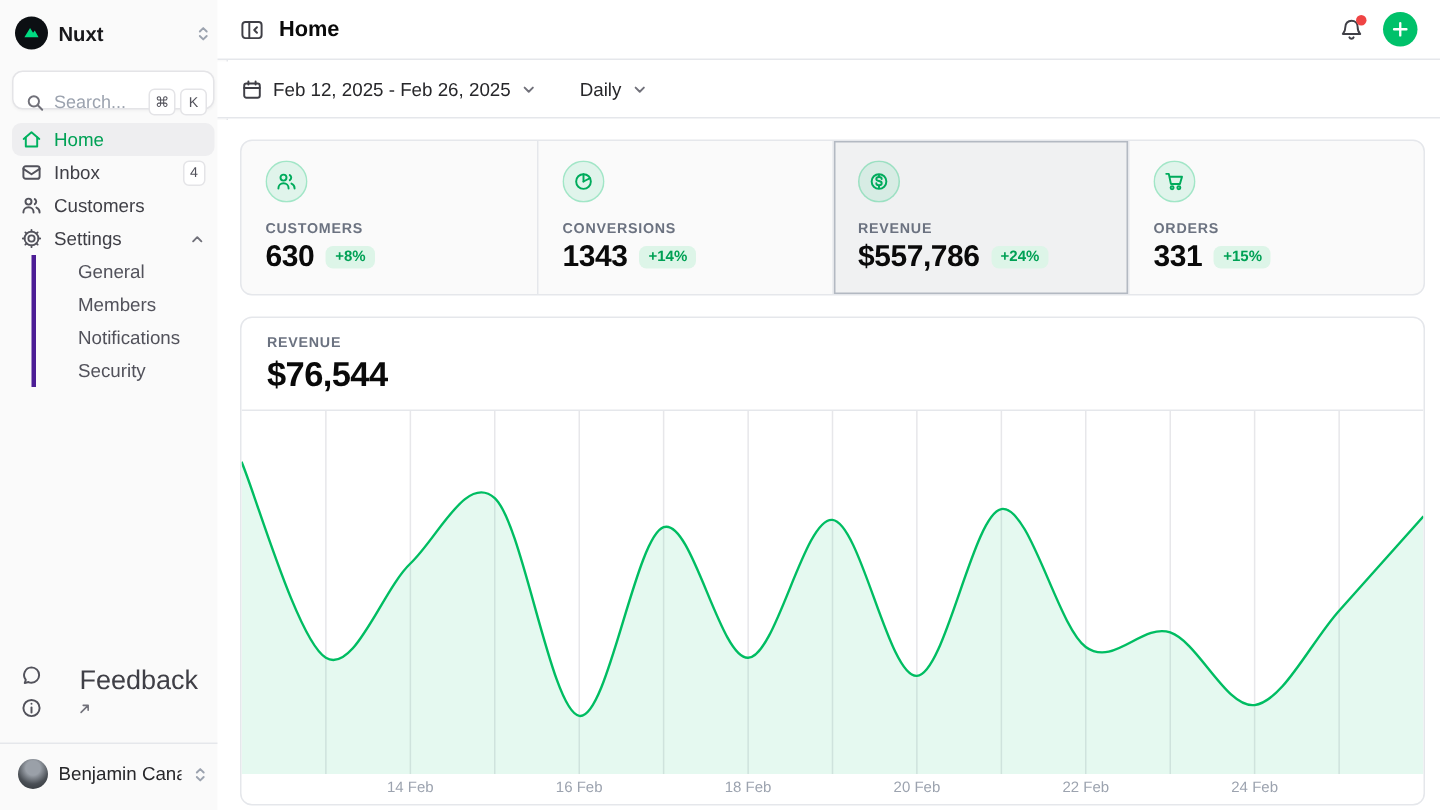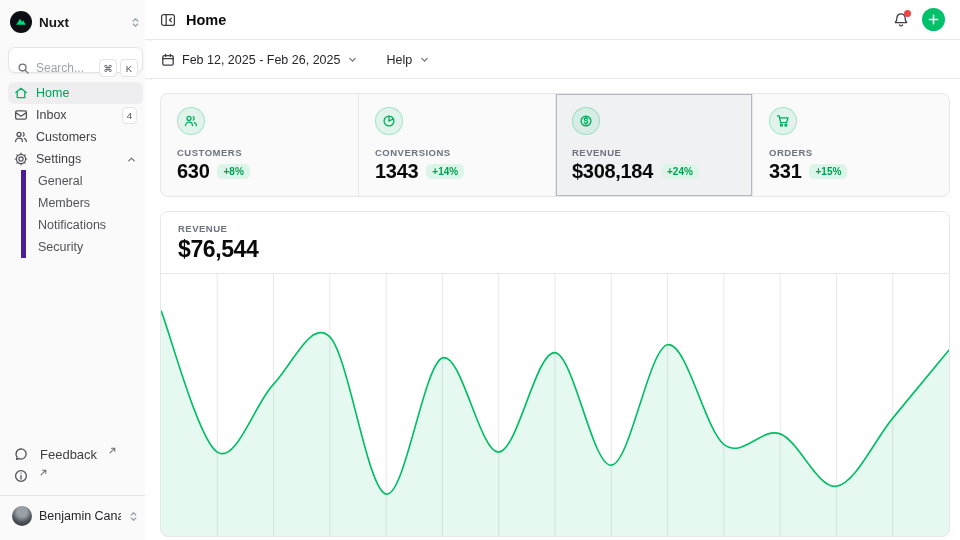--- a/index.html
+++ b/index.html
@@ -29,25 +29,25 @@
 
   nav{margin-top:9px}
   .nav-item{height:22px;display:flex;align-items:center;gap:8px;padding:0 6px;border-radius:6px;
     font-size:12.5px;font-weight:500;color:#3f3f46;cursor:pointer;white-space:nowrap}
   .nav-item .nicon{display:flex;color:#52525b;flex:none}
   .nav-item.active{background:#eeeef0;color:#00a155}
   .nav-item.active .nicon{color:#00b15f}
   .badge-count{margin-left:auto;font-size:9.5px;font-weight:500;color:#52525b;border:1px solid #e4e4e7;border-radius:4px;
     padding:0 4px;height:15px;display:flex;align-items:center;background:#fff}
   .trail{margin-left:auto;color:#71717a;display:flex}
-  .sub{margin-left:13px;border-left:5px solid #4c1d95;padding-left:12px}
+  .sub{margin-left:13px;border-left:3px solid #4c1d95;padding-left:28px}
   .sub .nav-item{padding:0;color:#52525b;font-weight:400;border-radius:0}
 
   .side-footer{margin-top:auto}
-  .foot-item{height:22px;display:flex;align-items:center;gap:12px;padding:0 6px;font-size:13px;font-weight:500;color:#3f3f46;cursor:pointer}
+  .foot-item{height:22px;display:flex;gap:25px;padding:0 6px;font-size:18px;font-weight:500;color:#3f3f46;cursor:pointer}
   .foot-item .nicon{display:flex;color:#52525b}
   .ext{align-self:flex-start;margin-top:4px;margin-left:0px;color:#71717a;display:flex}
   .side-divider{border-top:1px solid #e5e7eb;margin:8px -8px}
   .user-row{display:flex;align-items:center;gap:7px;height:24px;padding:0 4px;cursor:pointer}
   .avatar{width:20px;height:20px;border-radius:50%;flex:none;
     background:radial-gradient(circle at 50% 30%, #9aa0a8 0 28%, #4a4f55 62%, #2e3236 100%)}
   .user-name{font-size:12.5px;font-weight:500;color:#27272a;flex:1;white-space:nowrap;overflow:hidden}
 
   
   .header{position:absolute;left:145px;right:0;top:0;height:40px;box-sizing:border-box;background:#fff;
@@ -264,21 +264,21 @@
         </svg>
     </span>
     <span>Feb 12, 2025 - Feb 26, 2025</span>
     <span class="chev">
       <svg width="11" height="11" viewBox="0 0 12 12" fill="none" stroke="currentColor" stroke-width="1.4" stroke-linecap="round" stroke-linejoin="round">
           <path d="M3 4.8 L6 7.8 L9 4.8"></path>
         </svg>
     </span>
   </span>
   <span class="tb-group">
-    <span>Help</span>
+    <span>Daily</span>
     <span class="chev">
       <svg width="11" height="11" viewBox="0 0 12 12" fill="none" stroke="currentColor" stroke-width="1.4" stroke-linecap="round" stroke-linejoin="round">
           <path d="M3 4.8 L6 7.8 L9 4.8"></path>
         </svg>
     </span>
   </span>
 </div>
 
 <main class="main">
 
@@ -323,21 +323,21 @@
           <span style="display:flex">
         <svg width="14" height="14" viewBox="0 0 14 14" fill="none" stroke="currentColor" stroke-width="1.3" stroke-linecap="round">
               <circle cx="7" cy="7" r="4.9"></circle>
               <path d="M8.8 5.3 c0-.8-.8-1.3-1.8-1.3 s-1.8.5-1.8 1.3 .8 1.2 1.8 1.4 1.8.6 1.8 1.4 -.8 1.3-1.8 1.3 -1.8-.5-1.8-1.3"></path>
               <path d="M7 3 V4 M7 10 V11"></path>
             </svg>
       </span>
         </span>
       <div class="stat-label">REVENUE</div>
       <div class="stat-value-row">
-        <span class="stat-value">$308,184</span>
+        <span class="stat-value">$557,786</span>
         <span class="delta">+24%</span>
       </div>
     </div>
 
     <div class="stat">
       <span class="stat-icon">
           <span style="display:flex">
         <svg width="14" height="14" viewBox="0 0 14 14" fill="none" stroke="currentColor" stroke-width="1.3" stroke-linecap="round" stroke-linejoin="round">
               <path d="M1.5 1.9 H3.2 L4.6 8.6 H10.6 L12 3.8 H3.9"></path>
               <circle cx="5.4" cy="11.2" r="1"></circle>
@@ -370,15 +370,23 @@
           <line x1="449.1" y1="0" x2="449.1" y2="248" stroke="#e7e7ea" stroke-width="1"></line>
           <line x1="505.3" y1="0" x2="505.3" y2="248" stroke="#e7e7ea" stroke-width="1"></line>
           <line x1="561.4" y1="0" x2="561.4" y2="248" stroke="#e7e7ea" stroke-width="1"></line>
           <line x1="617.6" y1="0" x2="617.6" y2="248" stroke="#e7e7ea" stroke-width="1"></line>
           <line x1="673.7" y1="0" x2="673.7" y2="248" stroke="#e7e7ea" stroke-width="1"></line>
           <line x1="729.9" y1="0" x2="729.9" y2="248" stroke="#e7e7ea" stroke-width="1"></line>
           <path d="M0.0,34.7C9.4,57.0 37.4,157.1 56.1,168.6C74.9,180.2 93.6,122.3 112.3,104.2C131.0,86.0 149.7,42.2 168.4,59.5C187.1,76.9 205.9,205.0 224.6,208.3C243.3,211.6 262.0,86.0 280.7,79.4C299.4,72.7 318.1,169.5 336.9,168.6C355.6,167.8 374.3,72.3 393.0,74.4C411.7,76.5 430.4,182.3 449.1,181.0C467.9,179.8 486.6,70.3 505.3,67.0C524.0,63.7 542.7,147.1 561.4,161.2C580.1,175.3 598.9,144.7 617.6,151.3C636.3,157.9 655.0,203.4 673.7,200.9C692.4,198.4 711.1,157.9 729.9,136.4C748.6,114.9 776.6,82.7 786.0,71.9 L786,248 L0,248 Z" fill="rgba(0,193,106,0.10)"></path>
           <path d="M0.0,34.7C9.4,57.0 37.4,157.1 56.1,168.6C74.9,180.2 93.6,122.3 112.3,104.2C131.0,86.0 149.7,42.2 168.4,59.5C187.1,76.9 205.9,205.0 224.6,208.3C243.3,211.6 262.0,86.0 280.7,79.4C299.4,72.7 318.1,169.5 336.9,168.6C355.6,167.8 374.3,72.3 393.0,74.4C411.7,76.5 430.4,182.3 449.1,181.0C467.9,179.8 486.6,70.3 505.3,67.0C524.0,63.7 542.7,147.1 561.4,161.2C580.1,175.3 598.9,144.7 617.6,151.3C636.3,157.9 655.0,203.4 673.7,200.9C692.4,198.4 711.1,157.9 729.9,136.4C748.6,114.9 776.6,82.7 786.0,71.9" fill="none" stroke="#00bd62" stroke-width="1.6"></path>
         </svg>
     </div>
+    <div class="x-labels">
+        <span style="left: 14.2857%;">14 Feb</span>
+        <span style="left: 28.5714%;">16 Feb</span>
+        <span style="left: 42.8571%;">18 Feb</span>
+        <span style="left: 57.1429%;">20 Feb</span>
+        <span style="left: 71.4286%;">22 Feb</span>
+        <span style="left: 85.7143%;">24 Feb</span>
+      </div>
   </section>
 
 </main>
 
 </body></html>

